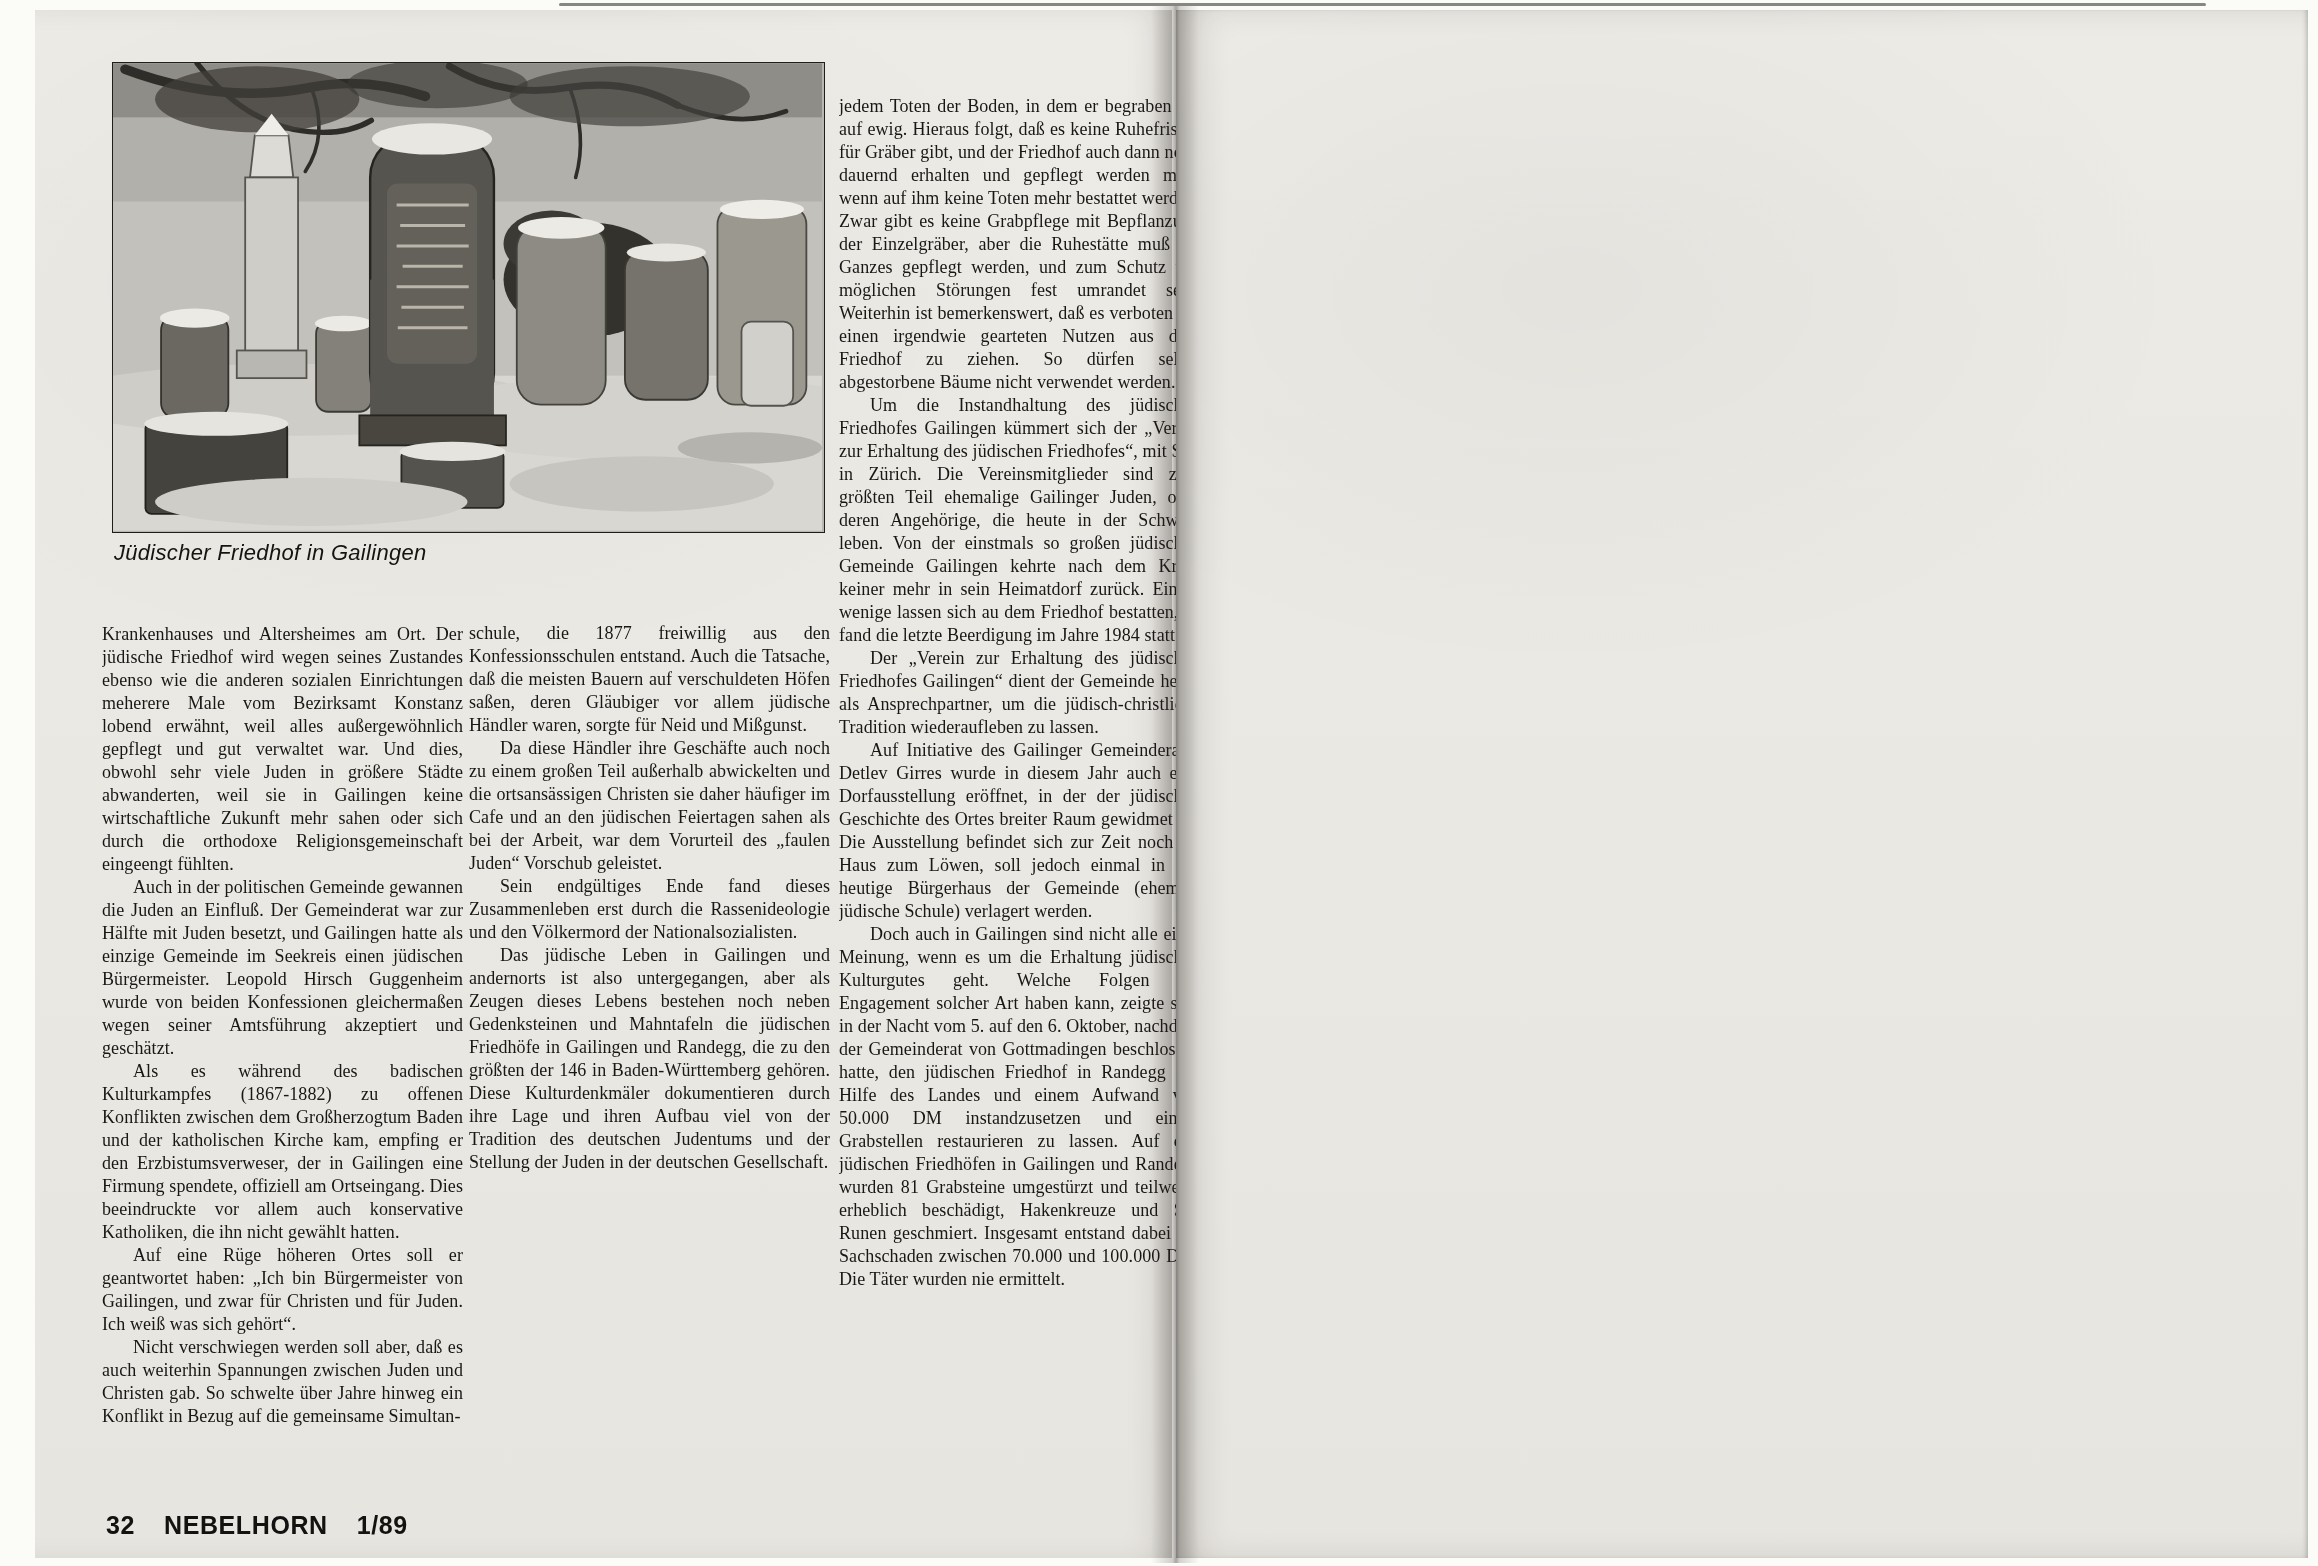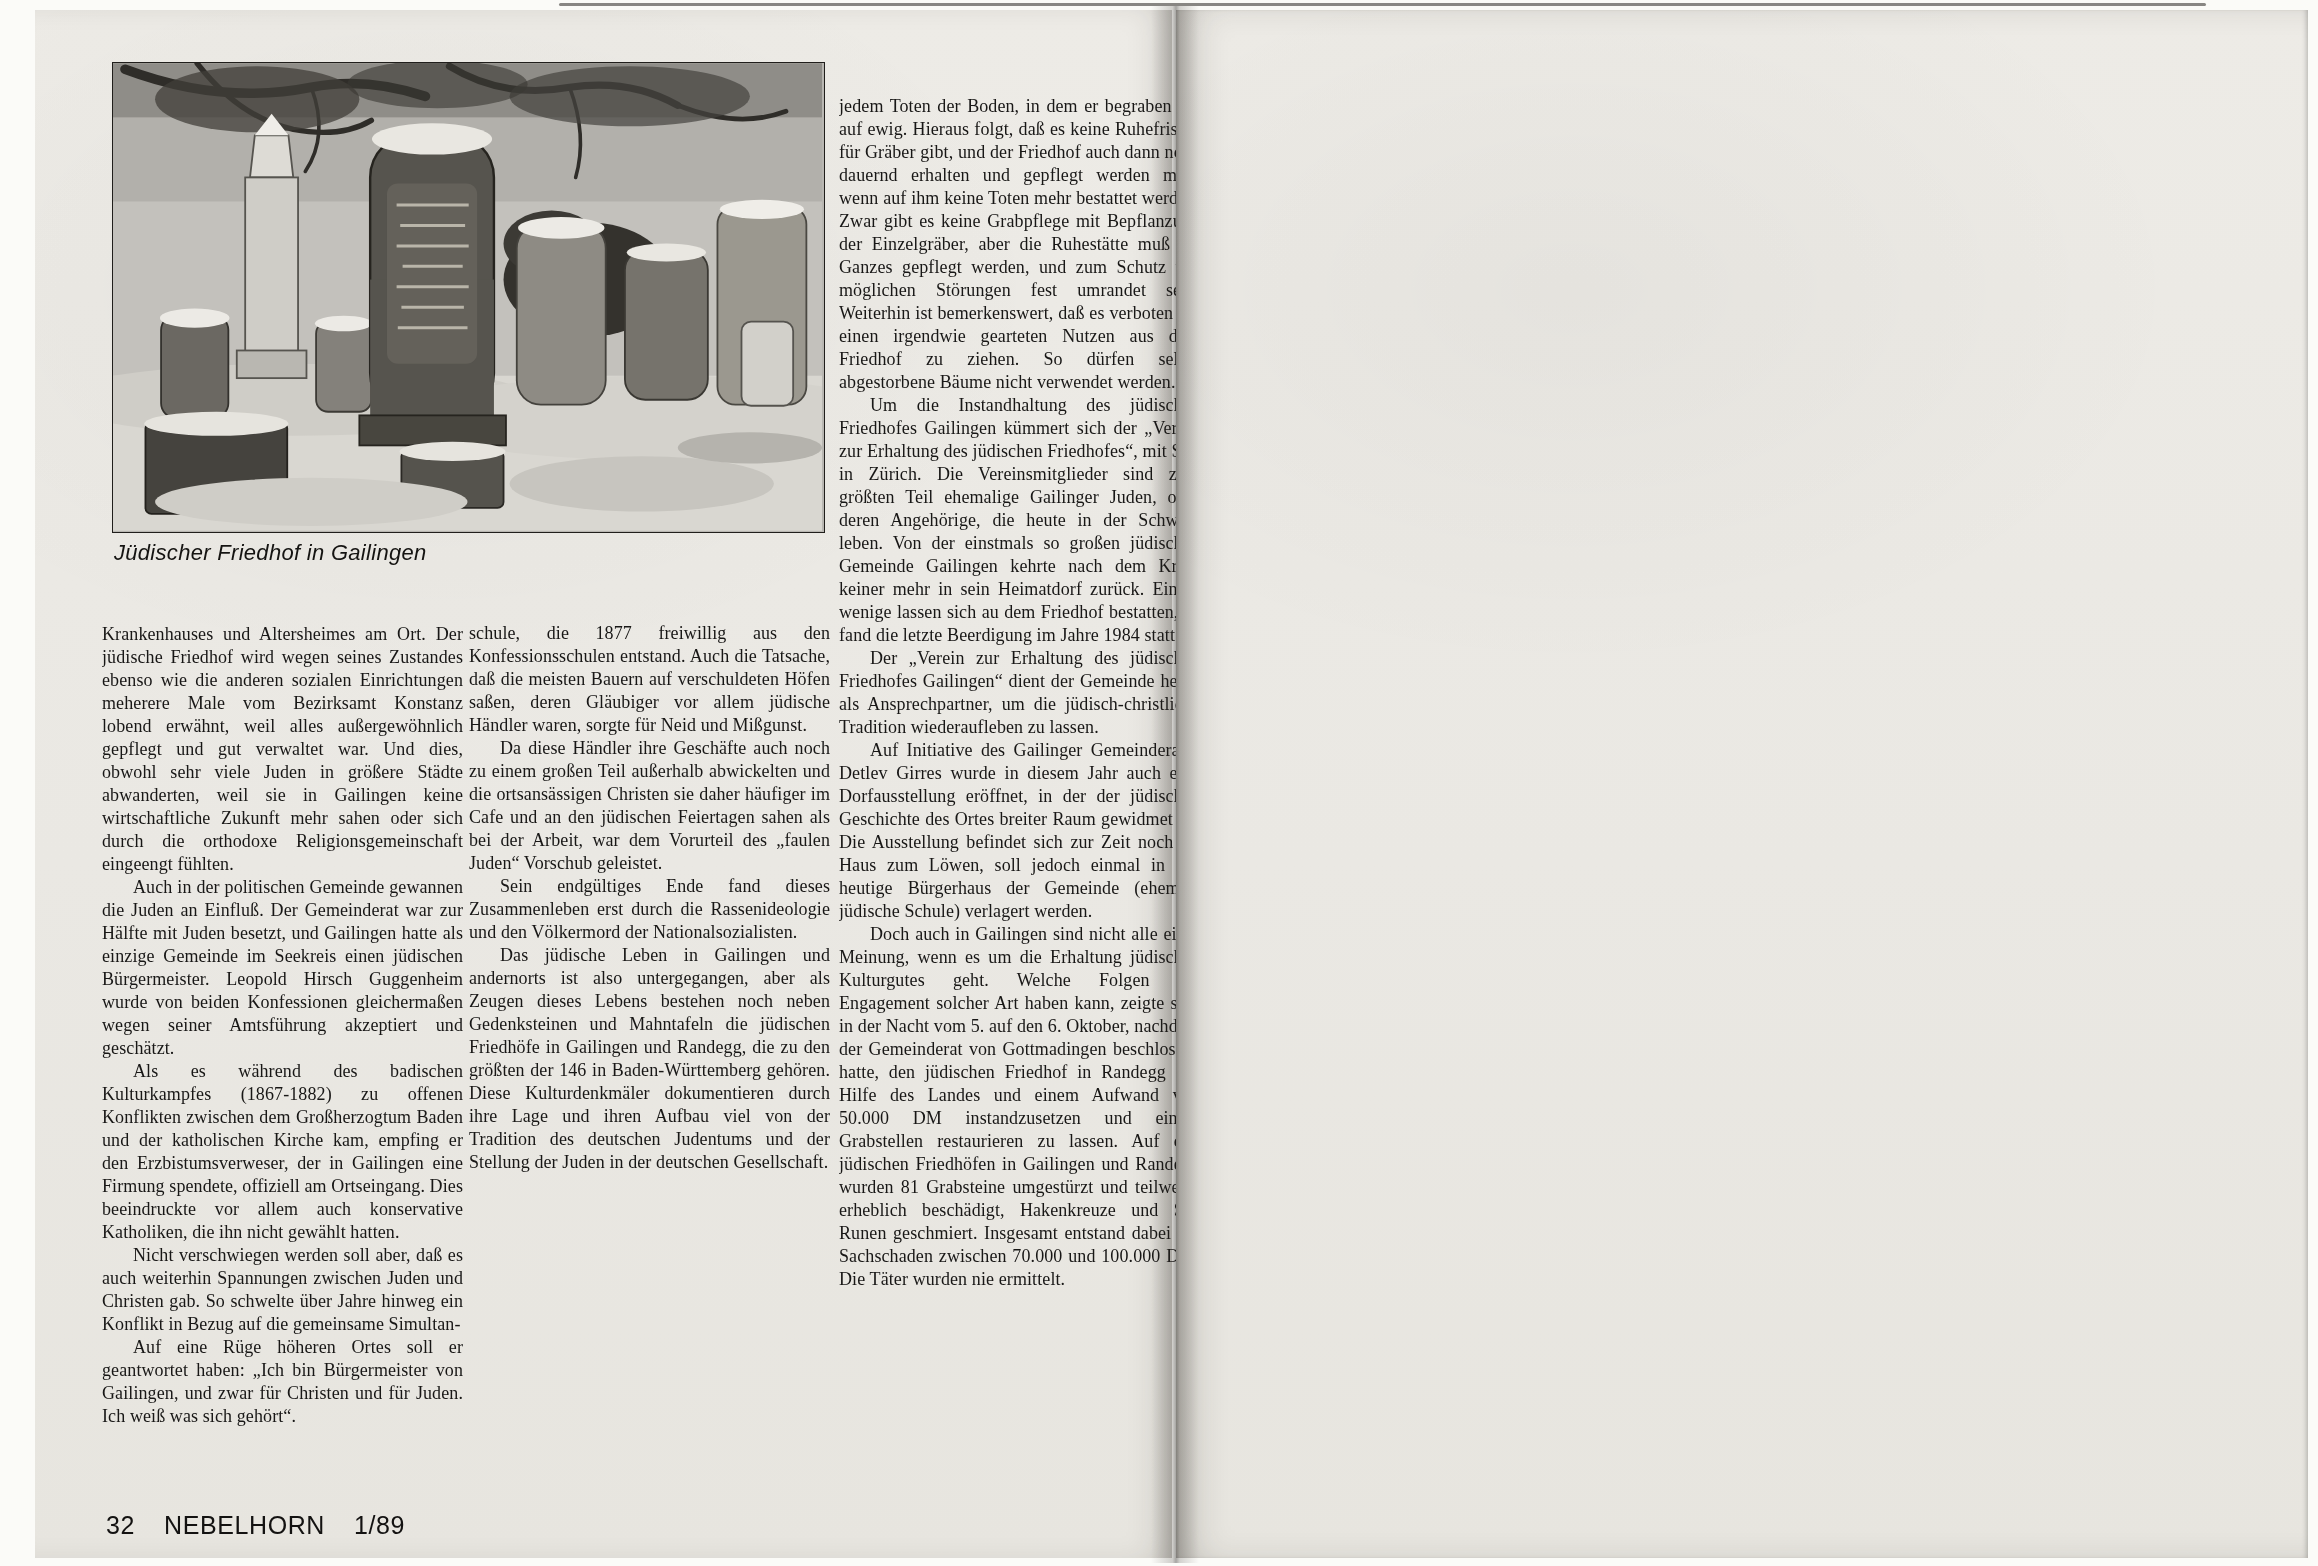--- a/index.html
+++ b/index.html
@@ -25,21 +25,21 @@
   .photo-frame { position:absolute; left:77px; top:52px; width:713px; height:471px;
                  border:1.8px solid #201e1b; background:#b9b7b2; }
   .photo-frame svg { display:block; }
   .photo-caption { position:absolute; left:79px; top:530px; width:709px;
                    font-family:"Liberation Sans", sans-serif; font-style:italic; font-weight:normal;
                    font-size:22px; color:#151412; letter-spacing:0.3px; }
   .lcol1 { left:67px;  top:613px; height:883px; }
   .lcol2 { left:434px;  top:612px; height:901px; }
   .lcol3 { left:804px; top:85px;  height:1418px; }
 
-  .footer { position:absolute; font-family:"Liberation Sans", sans-serif; font-weight:normal;
+  .footer { position:absolute; font-family:"Liberation Sans", sans-serif; font-weight:bold;
             font-size:25px; color:#131211; letter-spacing:0.6px; }
   .footer span { margin-right:29px; }
 </style>
 </head>
 <body>
 
 <div class="scan">
   <div class="top-edge-line"></div>
 
   <div class="page page-left">
@@ -113,22 +113,22 @@
         <ellipse cx="330" cy="730" rx="260" ry="40" fill="#cfcdc7"></ellipse>
         <ellipse cx="1060" cy="640" rx="120" ry="26" fill="#b5b3ad"></ellipse>
       </svg>
     </div>
     <div class="photo-caption">Jüdischer Friedhof in Gailingen</div>
 
     <div class="col lcol1">
       <p class="cont">Krankenhauses und Altersheimes am Ort. Der jüdische Friedhof wird wegen seines Zustandes ebenso wie die anderen sozialen Einrichtungen meherere Male vom Bezirksamt Konstanz lobend erwähnt, weil alles außergewöhnlich gepflegt und gut verwaltet war. Und dies, obwohl sehr viele Juden in größere Städte abwanderten, weil sie in Gailingen keine wirtschaftliche Zukunft mehr sahen oder sich durch die orthodoxe Religionsgemeinschaft eingeengt fühlten.</p>
       <p>Auch in der politischen Gemeinde gewannen die Juden an Einfluß. Der Gemeinderat war zur Hälfte mit Juden besetzt, und Gailingen hatte als einzige Gemeinde im Seekreis einen jüdischen Bürgermeister. Leopold Hirsch Guggenheim wurde von beiden Konfessionen gleichermaßen wegen seiner Amtsführung akzeptiert und geschätzt.</p>
       <p>Als es während des badischen Kulturkampfes (1867-1882) zu offenen Konflikten zwischen dem Großherzogtum Baden und der katholischen Kirche kam, empfing er den Erzbistumsverweser, der in Gailingen eine Firmung spendete, offiziell am Ortseingang. Dies beeindruckte vor allem auch konservative Katholiken, die ihn nicht gewählt hatten.</p>
+      <p>Auf eine Rüge höheren Ortes soll er geantwortet haben: „Ich bin Bürgermeister von Gailingen, und zwar für Christen und für Juden. Ich weiß was sich gehört“.</p>
       <p>Nicht verschwiegen werden soll aber, daß es auch weiterhin Spannungen zwischen Juden und Christen gab. So schwelte über Jahre hinweg ein Konflikt in Bezug auf die gemeinsame Simultan-</p>
-      <p>Auf eine Rüge höheren Ortes soll er geantwortet haben: „Ich bin Bürgermeister von Gailingen, und zwar für Christen und für Juden. Ich weiß was sich gehört“.</p>
     </div>
     <div class="col lcol2">
       <p class="cont">schule, die 1877 freiwillig aus den Konfessionsschulen entstand. Auch die Tatsache, daß die meisten Bauern auf verschuldeten Höfen saßen, deren Gläubiger vor allem jüdische Händler waren, sorgte für Neid und Mißgunst.</p>
       <p>Da diese Händler ihre Geschäfte auch noch zu einem großen Teil außerhalb abwickelten und die ortsansässigen Christen sie daher häufiger im Cafe und an den jüdischen Feiertagen sahen als bei der Arbeit, war dem Vorurteil des „faulen Juden“ Vorschub geleistet.</p>
       <p>Sein endgültiges Ende fand dieses Zusammenleben erst durch die Rassenideologie und den Völkermord der Nationalsozialisten.</p>
       <p>Das jüdische Leben in Gailingen und andernorts ist also untergegangen, aber als Zeugen dieses Lebens bestehen noch neben Gedenksteinen und Mahntafeln die jüdischen Friedhöfe in Gailingen und Randegg, die zu den größten der 146 in Baden-Württemberg gehören. Diese Kulturdenkmäler dokumentieren durch ihre Lage und ihren Aufbau viel von der Tradition des deutschen Judentums und der Stellung der Juden in der deutschen Gesellschaft.</p>
     </div>
     <div class="col lcol3">
       <p class="cont">jedem Toten der Boden, in dem er begraben ist, auf ewig. Hieraus folgt, daß es keine Ruhefristen für Gräber gibt, und der Friedhof auch dann noch dauernd erhalten und gepflegt werden muß, wenn auf ihm keine Toten mehr bestattet werden. Zwar gibt es keine Grabpflege mit Bepflanzung der Einzelgräber, aber die Ruhestätte muß als Ganzes gepflegt werden, und zum Schutz vor möglichen Störungen fest umrandet sein. Weiterhin ist bemerkenswert, daß es verboten ist, einen irgendwie gearteten Nutzen aus dem Friedhof zu ziehen. So dürfen selbst abgestorbene Bäume nicht verwendet werden.</p>
       <p>Um die Instandhaltung des jüdischen Friedhofes Gailingen kümmert sich der „Verein zur Erhaltung des jüdischen Friedhofes“, mit Sitz in Zürich. Die Vereinsmitglieder sind zum größten Teil ehemalige Gailinger Juden, oder deren Angehörige, die heute in der Schweiz leben. Von der einstmals so großen jüdischen Gemeinde Gailingen kehrte nach dem Krieg keiner mehr in sein Heimatdorf zurück. Einige wenige lassen sich au dem Friedhof bestatten, so fand die letzte Beerdigung im Jahre 1984 statt.</p>

